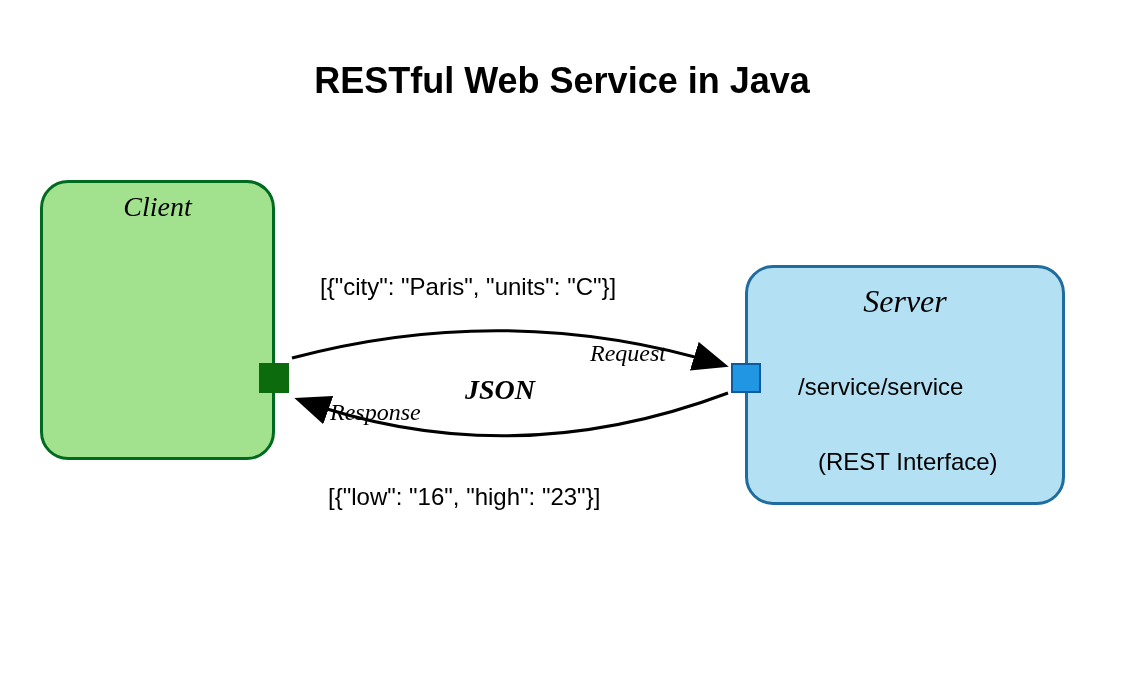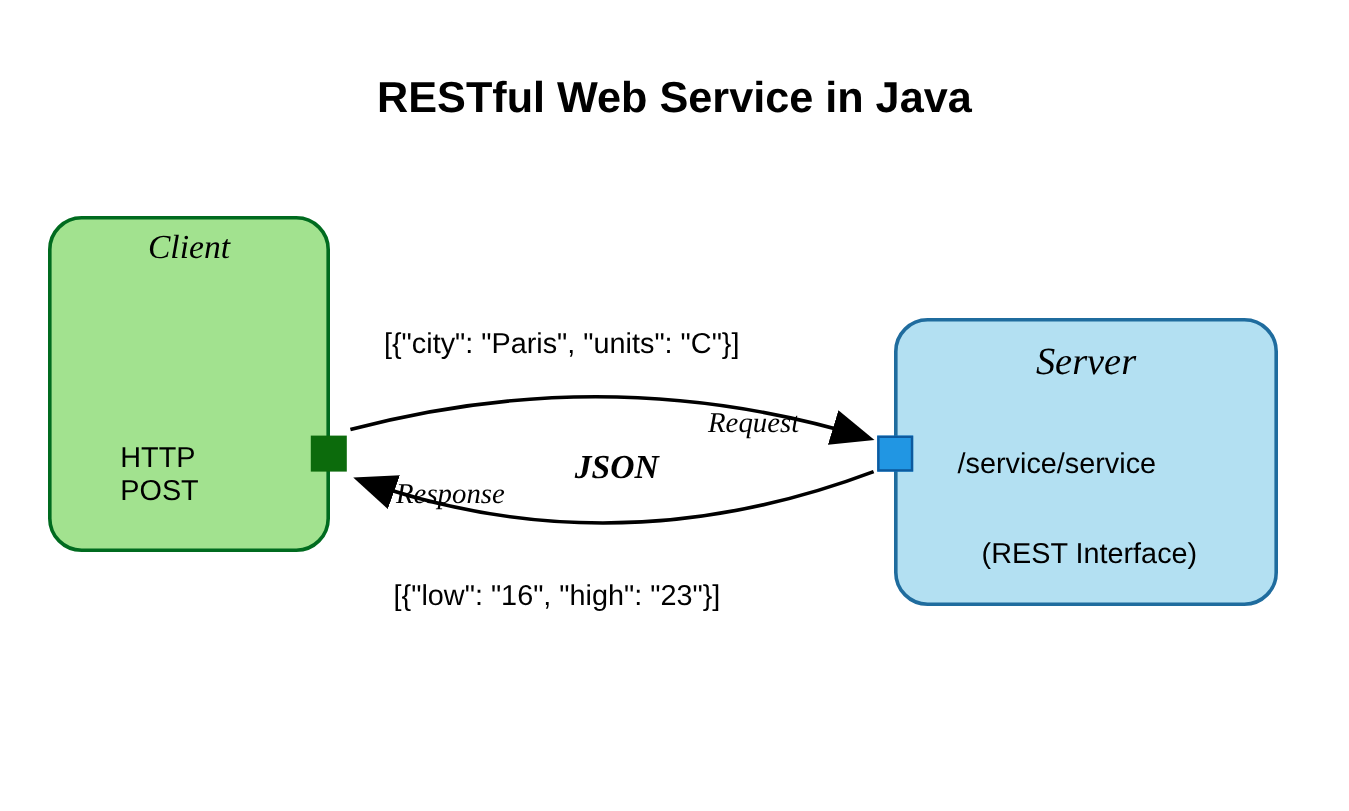--- a/index.html
+++ b/index.html
@@ -102,21 +102,20 @@
     }
     .json-label {
       position: absolute;
       left: 465px;
       top: 374px;
       font-size: 28px;
       font-weight: bold;
       font-style: italic;
       font-family: Georgia, serif;
       color: #000;
-      margin-left: 14px;
     }
     .request-payload {
       position: absolute;
       left: 320px;
       top: 273px;
       font-size: 24px;
       color: #000;
     }
     .request-label {
       position: absolute;
@@ -152,21 +151,20 @@
       pointer-events: none;
     }
   </style>
 </head>
 <body>
 
 <div class="title">RESTful Web Service in Java</div>
 
 <div class="client-box">
   <div class="client-title">Client</div>
-  <div class="client-label">HTTP POST</div>
   <div class="client-port"></div>
 </div>
 
 <div class="server-box">
   <div class="server-title">Server</div>
   <div class="server-endpoint">/service/service</div>
   <div class="server-interface">(REST Interface)</div>
   <div class="server-port"></div>
 </div>
 

